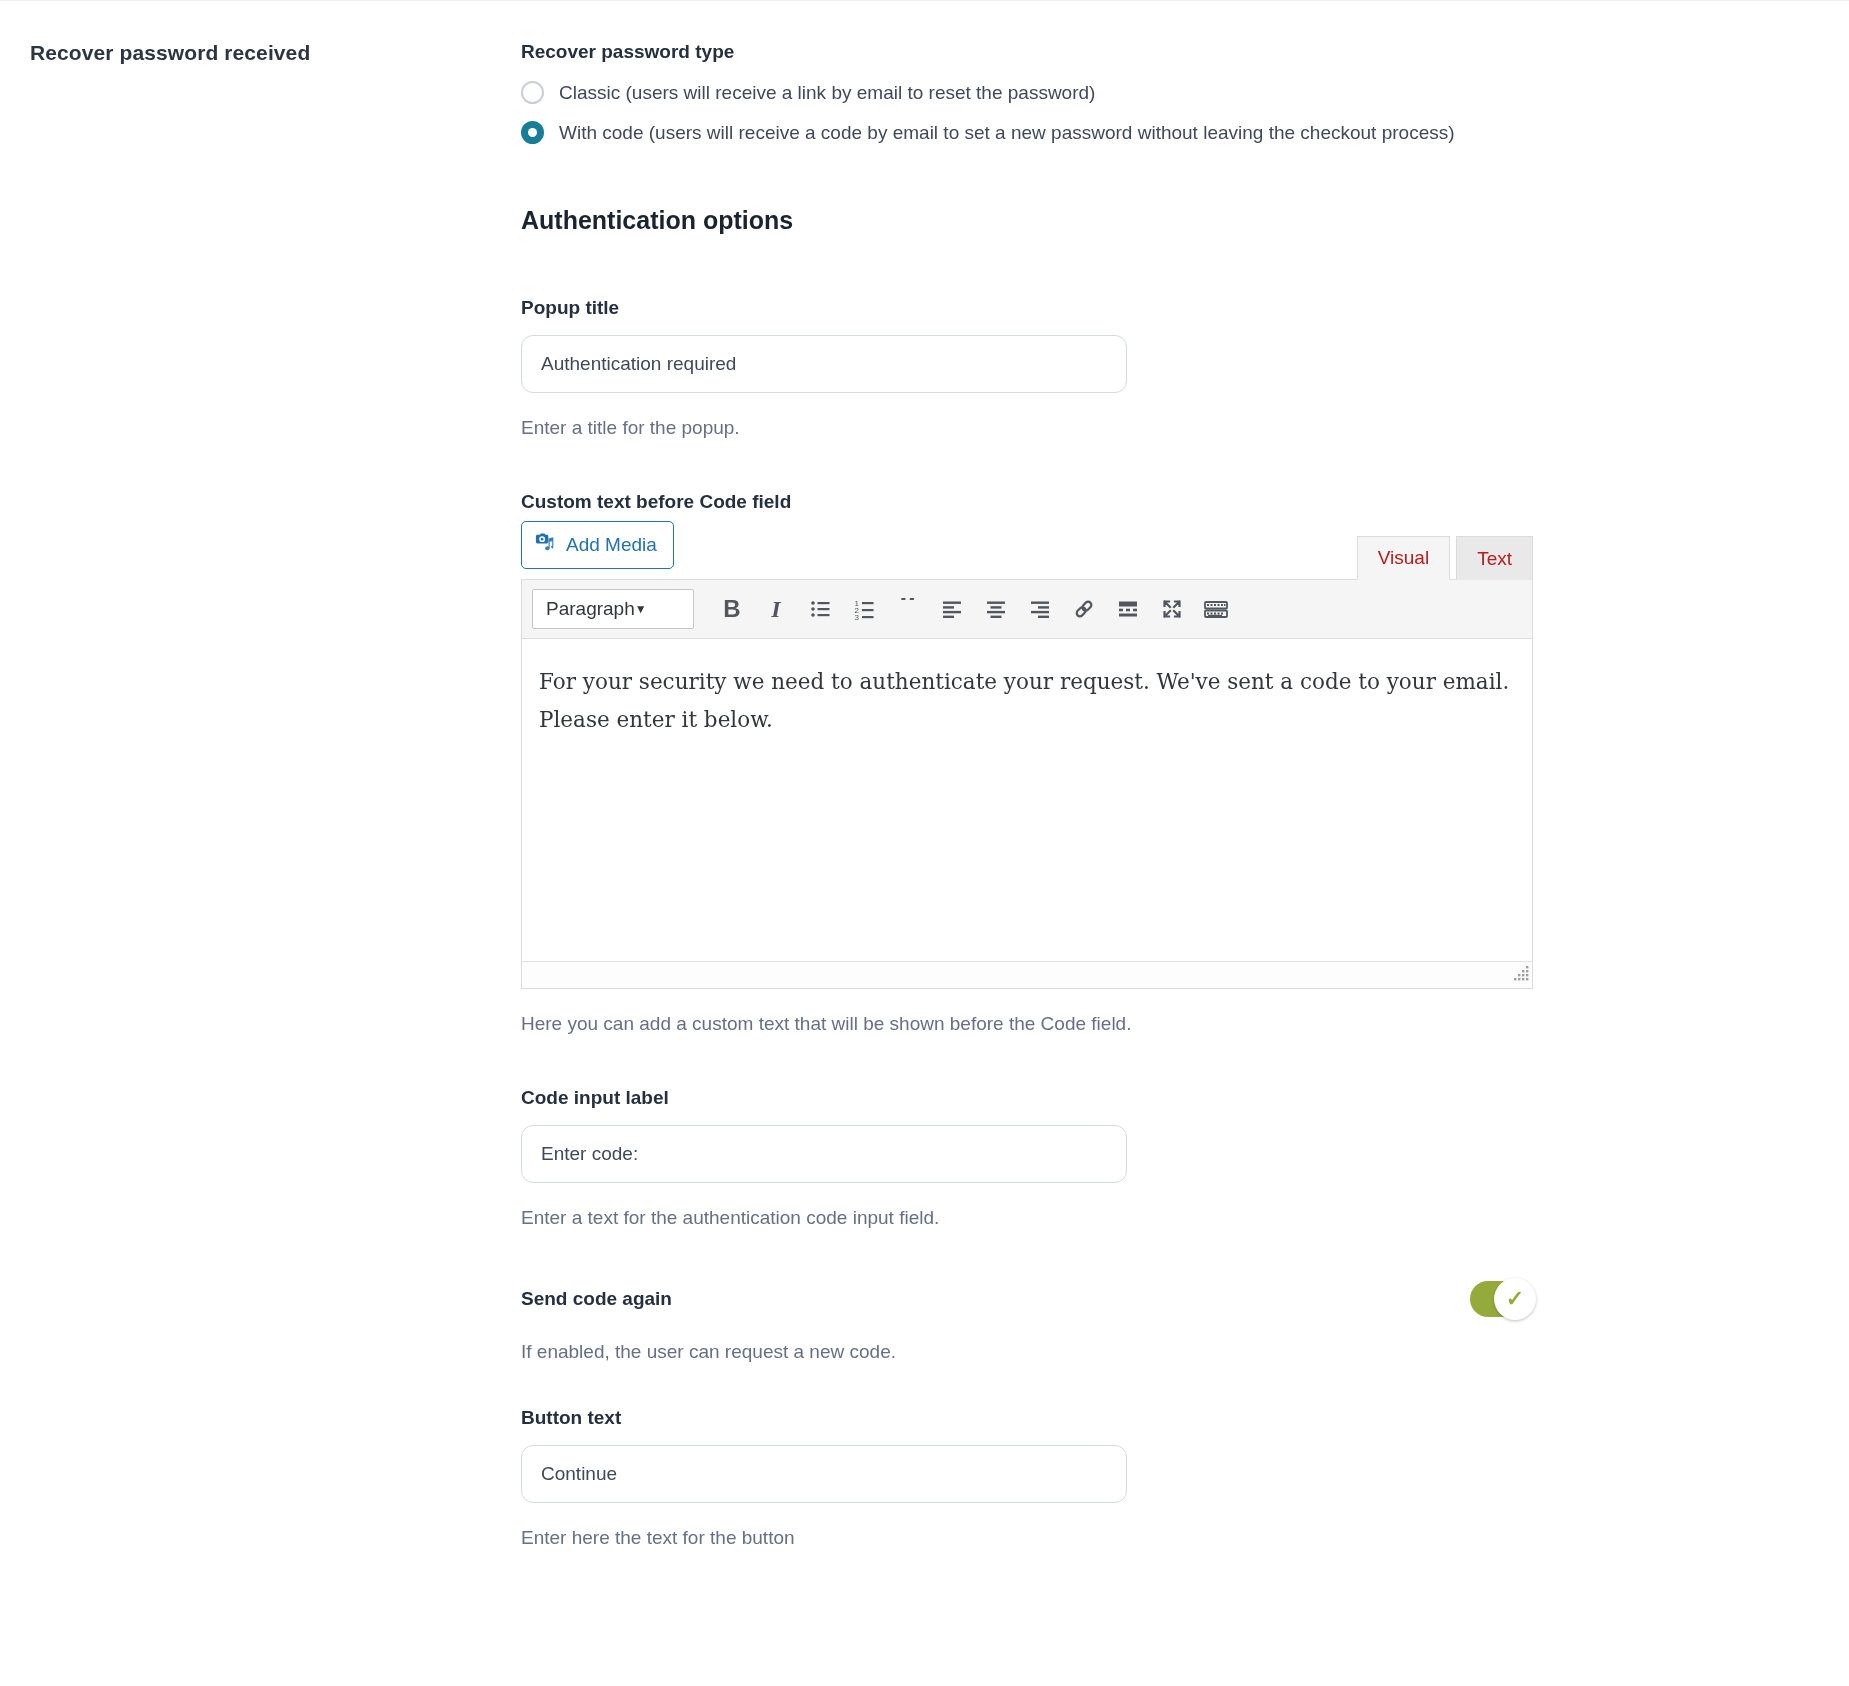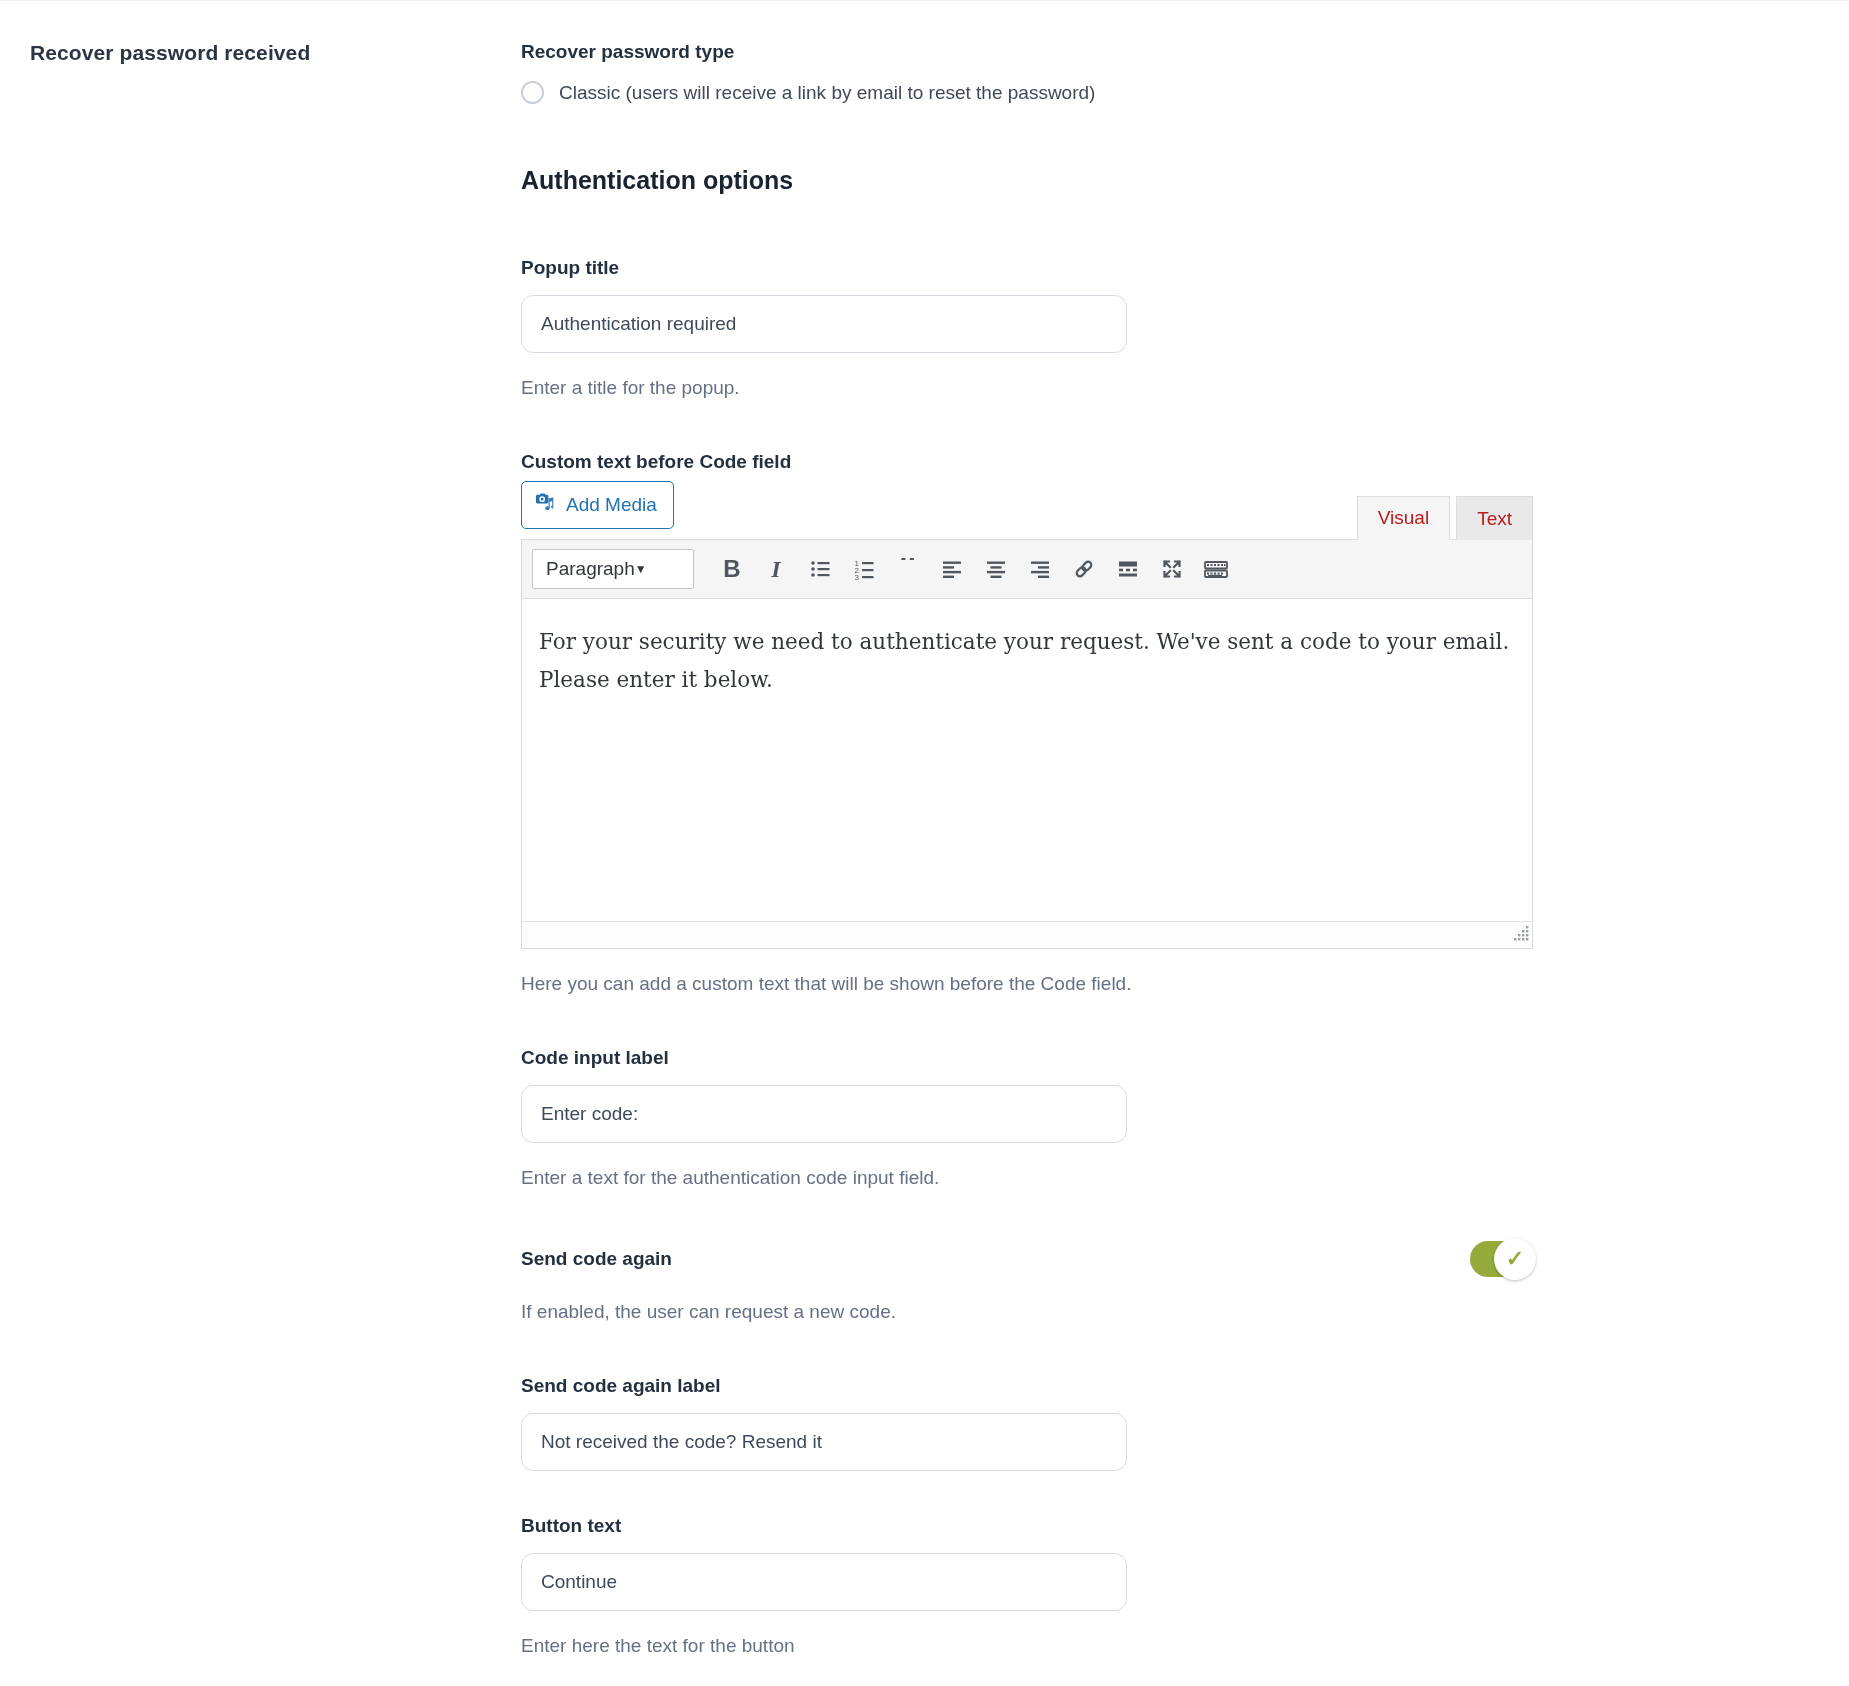--- a/index.html
+++ b/index.html
@@ -77,20 +77,24 @@
 
     <div class="right-col">
 
       <div class="field-label radio-group-label">Recover password type</div>
 
       <div class="radio-row">
         <span class="radio off"></span>
         <span class="radio-label">Classic (users will receive a link by email to reset the password)</span>
       </div>
 
+      <div class="radio-row">
+        <span class="radio on"></span>
+        <span class="radio-label">With code (users will receive a code by email to set a new password without leaving the checkout process)</span>
+      </div>
 
       <h2 class="auth-heading">Authentication options</h2>
 
       <div class="group">
         <div class="field-label">Popup title</div>
         <input class="text-input" type="text" value="Authentication required" style="">
         <div class="helper">Enter a title for the popup.</div>
       </div>
 
       <div class="group tight">
@@ -284,24 +288,20 @@
           <div class="field-label">Send code again</div>
           <div class="toggle">
             <div class="toggle-knob">
               <span class="toggle-check">✓</span>
             </div>
           </div>
         </div>
         <div class="helper toggle-helper">If enabled, the user can request a new code.</div>
       </div>
 
-      <div class="group tight">
-        <div class="field-label">Send code again label</div>
-        <input class="text-input" type="text" value="Not received the code? Resend it" style="">
-      </div>
 
       <div class="group" style="margin-top:44px;">
         <div class="field-label">Button text</div>
         <input class="text-input" type="text" value="Continue" style="">
         <div class="helper">Enter here the text for the button</div>
       </div>
 
     </div>
   </div>
 </div>

